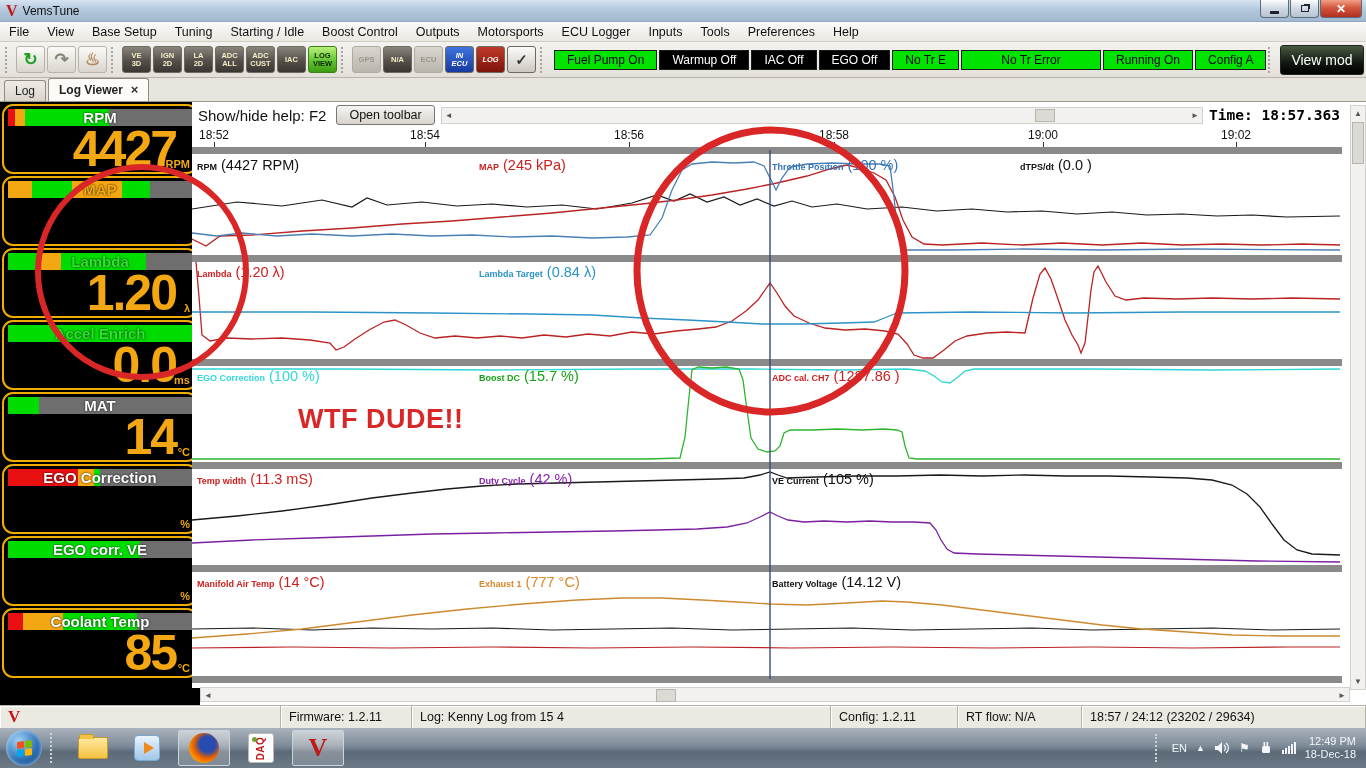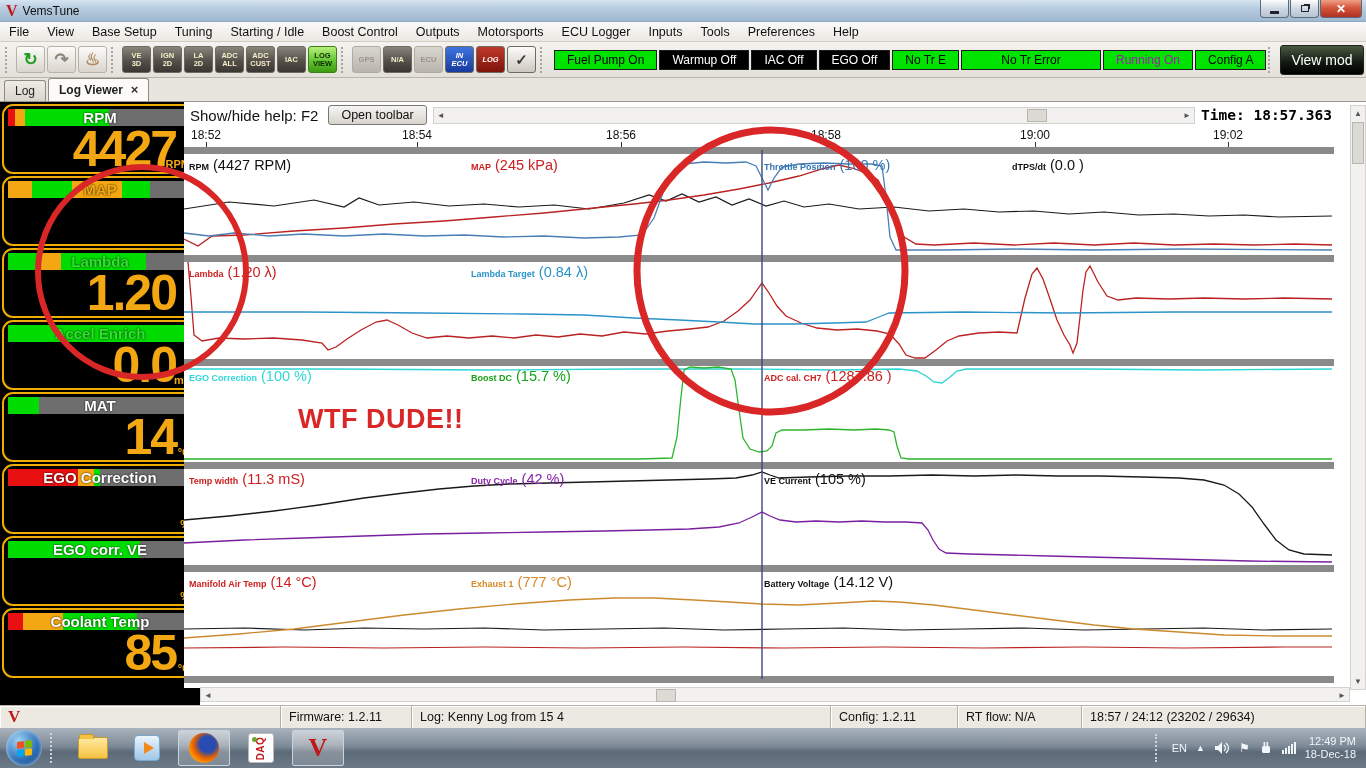--- a/index.html
+++ b/index.html
@@ -39,21 +39,21 @@
 .main{position:absolute;left:0;top:102px;width:1366px;height:603px;background:#fff}
 .sidebar{position:absolute;left:0;top:0;width:200px;height:603px;background:#000;padding:2px}
 .gauge{width:196px;height:70px;border:2px solid #eead00;border-radius:11px;background:#000;margin-bottom:2px;padding:3px 4px 2px;position:relative;overflow:hidden}
 .gbar{position:relative;height:17px;display:flex;overflow:hidden}
 .gseg{height:100%}
 .glabel{position:absolute;left:0;top:0;width:100%;text-align:center;font-size:15px;font-weight:bold;line-height:17px;text-shadow:0 0 2px #000}
 .gval{position:relative;height:46px;text-align:right;padding-right:16px}
 .gnum{font-size:50px;font-weight:bold;color:#f2a713;line-height:46px;letter-spacing:-2px}
 .gunit{position:absolute;right:2px;bottom:2px;font-size:11px;color:#f2a713;font-weight:bold}
 
-.chartarea{position:absolute;left:184px;top:0;width:1150px;height:586px;background:#fff;overflow:hidden}
+.chartarea{position:absolute;left:192px;top:0;width:1150px;height:586px;background:#fff;overflow:hidden}
 .chart-header{position:absolute;left:0;top:0;width:1150px;height:26px;background:#fff;display:flex;align-items:center;z-index:5}
 .help-text{font-size:15px;color:#111;margin:0 10px 0 6px;white-space:nowrap}
 .open-toolbar{height:20px;padding:0 12px;border:1px solid #777;border-radius:3px;background:linear-gradient(#f6f5f2,#d8d4cc);font-size:12.5px;color:#111}
 .hscroll-top{flex:1;height:17px;margin:0 6px;background:#f2f1ef;border:1px solid #d4d2cd;position:relative}
 .hs-arrow{position:absolute;top:0;width:14px;height:15px;font-size:8px;color:#555;display:flex;align-items:center;justify-content:center}
 .hs-thumb{position:absolute;top:1px;height:13px;width:20px;background:#dcdad5;border:1px solid #b8b5ae}
 .time-display{font-family:"DejaVu Sans Mono",monospace;font-weight:bold;font-size:14.5px;color:#000;margin-right:2px;white-space:nowrap}
 .tick{position:absolute;top:26px;transform:translateX(-50%);font-size:12px;color:#111;z-index:4}
 .tickmark{position:absolute;top:40px;width:1px;height:5px;background:#333;z-index:4}
 .separator{position:absolute;left:0;width:1150px;height:7px;background:#8a8a8a;z-index:1}
@@ -167,21 +167,21 @@
       <span class="sq-btn check">✓</span>
     </span>
   <span class="grip"></span>
   <span class="chips" id="tb-chips">
       <span class="chip" style="background: rgb(0, 227, 0); color: rgb(0, 0, 0);">Fuel Pump On</span>
       <span class="chip" style="background: rgb(0, 0, 0); color: rgb(255, 255, 255);">Warmup Off</span>
       <span class="chip" style="background: rgb(0, 0, 0); color: rgb(255, 255, 255);">IAC Off</span>
       <span class="chip" style="background: rgb(0, 0, 0); color: rgb(255, 255, 255);">EGO Off</span>
       <span class="chip" style="background: rgb(0, 227, 0); color: rgb(0, 0, 0);">No Tr E</span>
       <span class="chip" style="background: rgb(0, 227, 0); color: rgb(0, 0, 0); min-width: 140px;">No Tr Error</span>
-      <span class="chip" style="background: rgb(0, 227, 0); color: #a21caf;">Running On</span>
+      <span class="chip" style="background: rgb(0, 227, 0); color: #000000;">Running On</span>
       <span class="chip" style="background: rgb(0, 227, 0); color: rgb(0, 0, 0);">Config A</span>
     </span>
   <span class="grip" style="margin-left:auto"></span>
   <button class="viewmode-btn">View mod</button>
 </div>
 
 <div class="tabbar" id="tabs">
     <span class="tab">
       <span>Log</span>
     </span>

